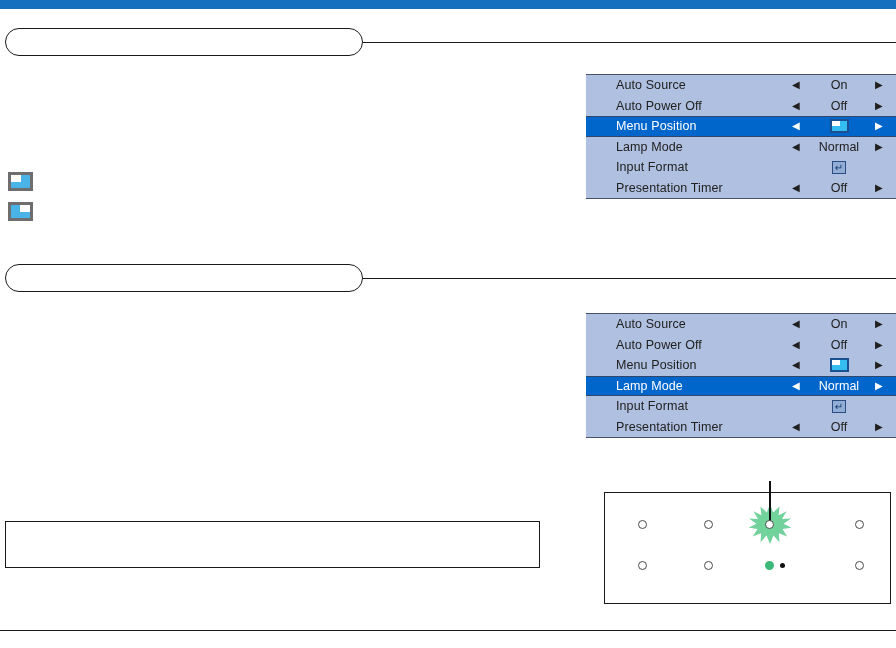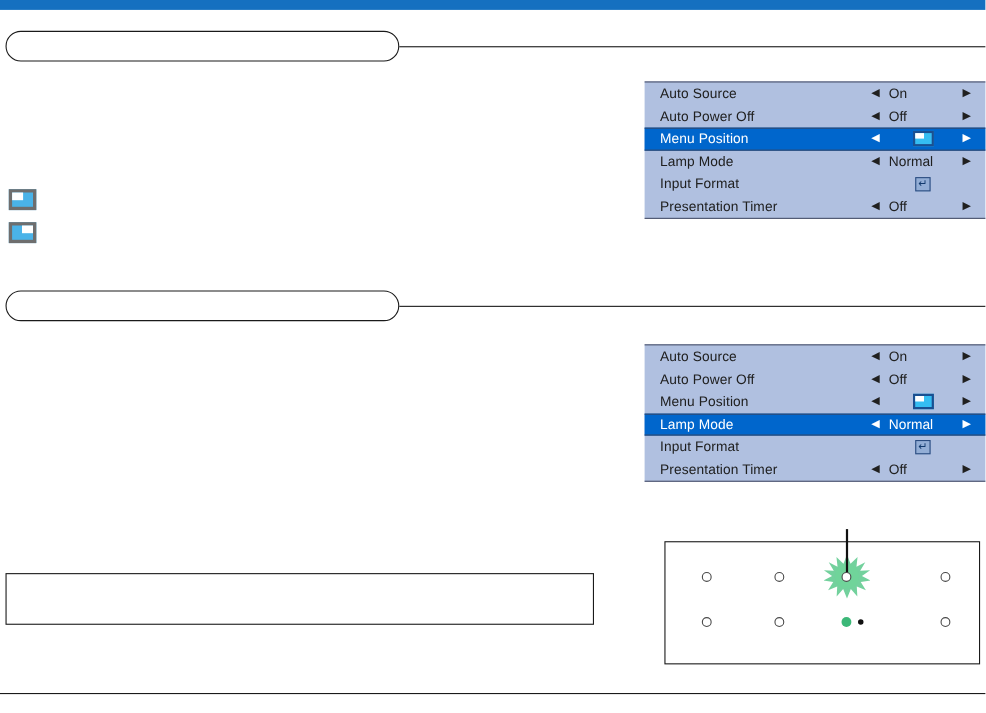--- a/index.html
+++ b/index.html
@@ -95,21 +95,21 @@
     box-sizing: border-box;
   }
   .osd-row.selected {
     background: #0066cc;
     color: #ffffff;
     border-top: 1.2px solid #31466b;
     border-bottom: 1.2px solid #31466b;
   }
   .osd-label {
     flex: 0 0 auto;
-    padding-left: 14px;
+    padding-left: 30px;
     white-space: nowrap;
     letter-spacing: 0.1px;
   }
   .osd-arrow-left {
     position: absolute;
     left: 206px;
     top: 50%;
     transform: translateY(-50%);
     font-size: 10px;
     line-height: 1;
@@ -121,21 +121,21 @@
     transform: translateY(-50%);
     font-size: 10px;
     line-height: 1;
   }
   .osd-value {
     position: absolute;
     left: 222px;
     width: 62px;
     top: 50%;
     transform: translateY(-50%);
-    text-align: left;
+    text-align: center;
     white-space: nowrap;
     line-height: 1;
   }
   .osd-value-icon {
     position: absolute;
     left: 222px;
     width: 62px;
     top: 50%;
     transform: translateY(-50%);
     height: 14px;

